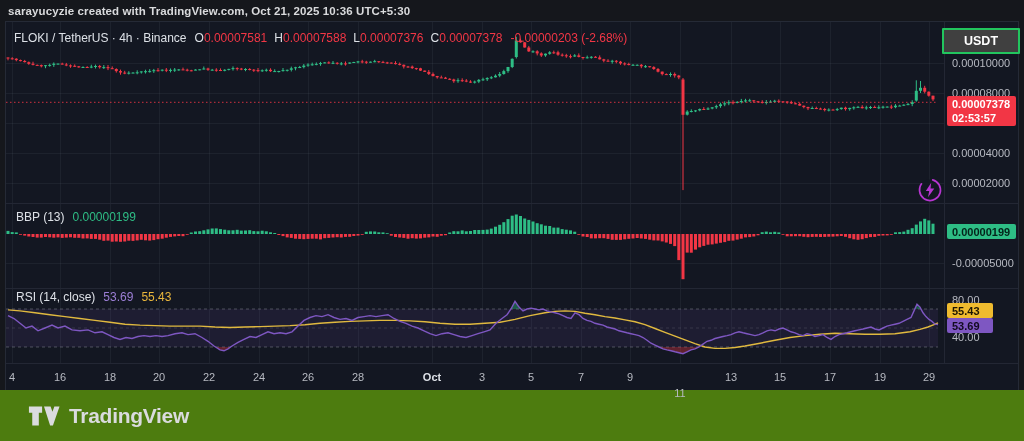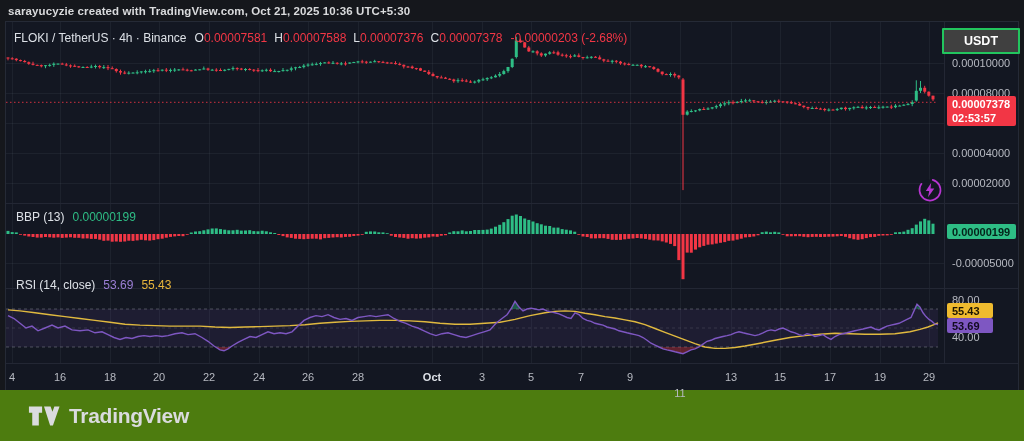--- a/index.html
+++ b/index.html
@@ -27,21 +27,21 @@
   #pane-bbp{top:181px;}
   #pane-rsi{top:266px;}
   .legend{position:absolute;z-index:5;font-size:12px;white-space:nowrap;display:flex;gap:8px;align-items:baseline;}
   .legend .t{color:#dde1e7;}
   .ohlc{display:flex;gap:7px;}
   .ohlc .k{color:#dde1e7;}
   .ohlc .v{color:#f23645;}
   .chg{color:#f23645;}
   #legend-main{left:8px;top:9px;}
   #legend-bbp{left:10px;top:188px;}
-  #legend-rsi{left:10px;top:256px;}
+  #legend-rsi{left:10px;top:268px;}
   #legend-bbp .val{color:#2ebd85;}
   #legend-rsi .val-rsi{color:#9c7fd6;}
   #legend-rsi .val-ma{color:#e9b63c;}
   #currency-button{
     position:absolute;left:936px;top:6px;width:74px;height:22px;z-index:6;
     background:#404040;border:2px solid #22c55e;border-radius:1px;
     color:#fff;font-size:12.5px;font-weight:700;
     display:flex;align-items:center;justify-content:center;cursor:pointer;
   }
   #price-axis{position:absolute;left:939px;top:0;width:73px;height:341px;z-index:4;}

